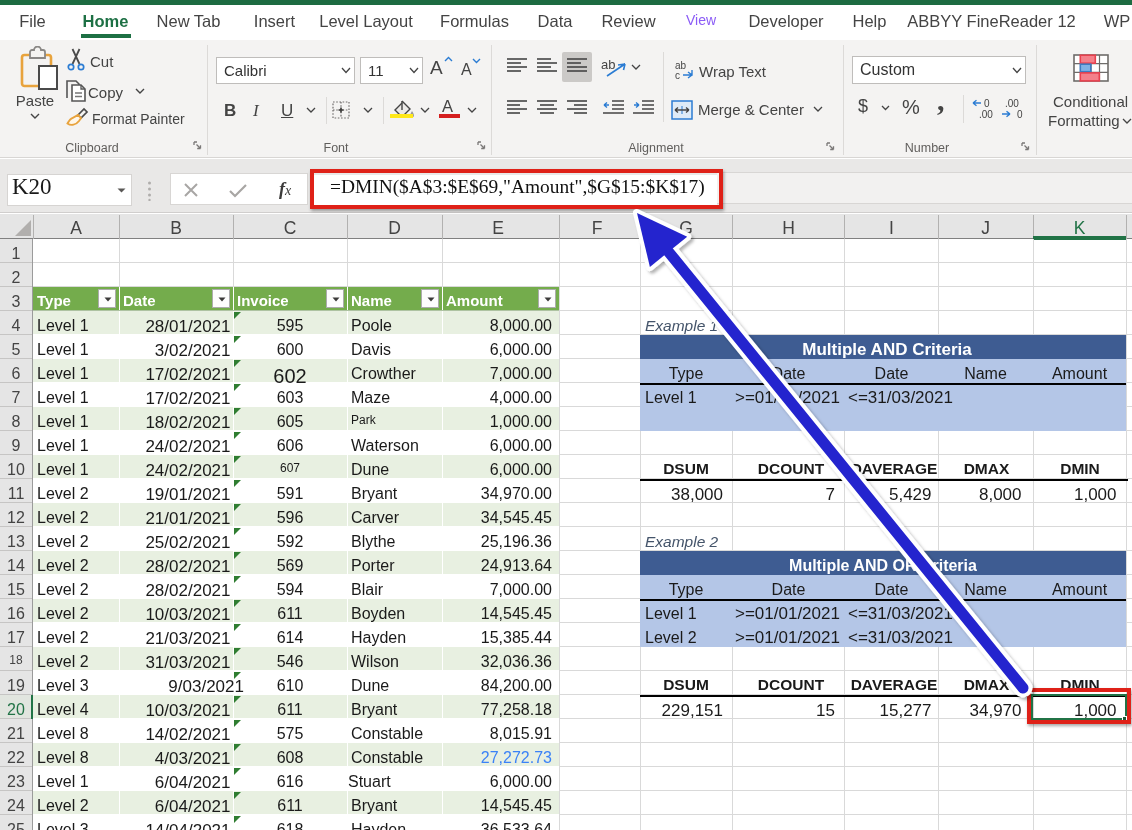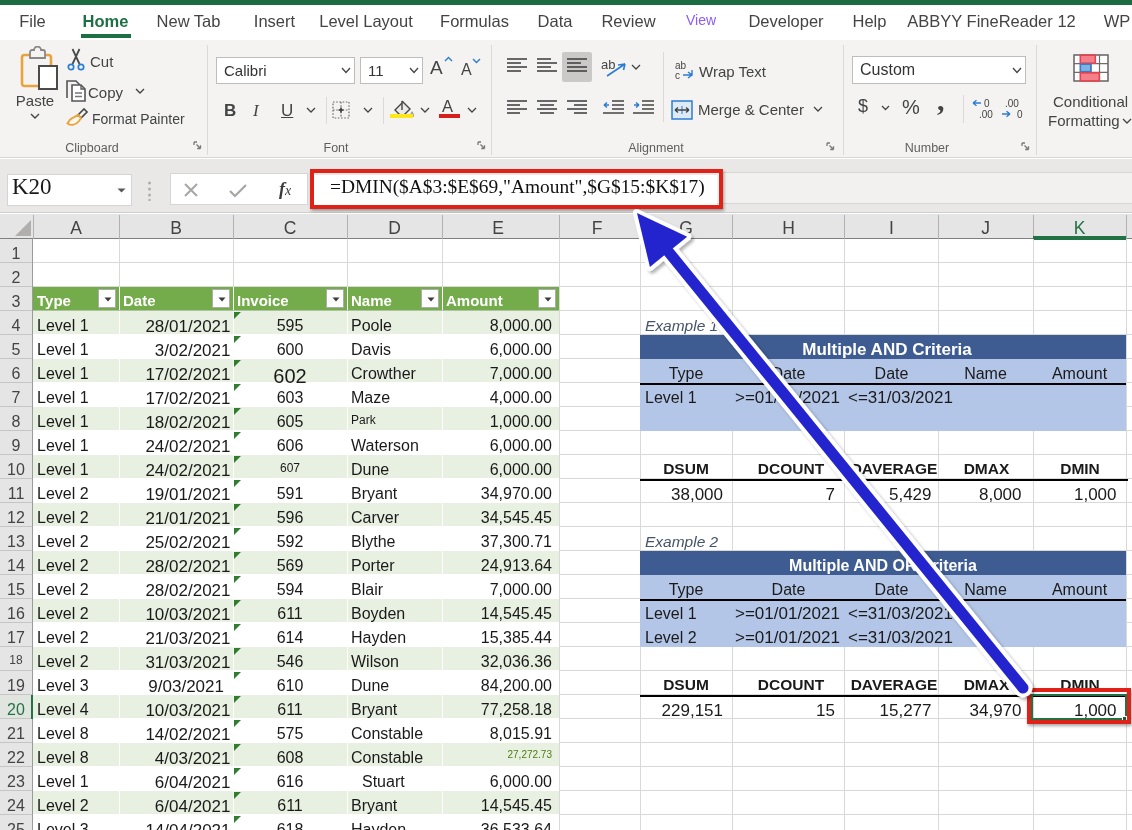--- a/index.html
+++ b/index.html
@@ -469,21 +469,21 @@
 <div class="ab ctr tx" style="left:290px;top:509px;font-size:16px;color:#1a1a1a">596</div>
 <div class="ab tx" style="left:351px;top:509px;font-size:16px;color:#1a1a1a">Carver</div>
 <div class="ab tx" style="left:552px;top:509px;font-size:16px;color:#1a1a1a;transform:translateX(-100%)">34,545.45</div>
 <svg class="ab" style="left:233.5px;top:503.5px" width="7" height="7" viewBox="0 0 7 7">
     <path d="M0 0 L7 0 L0 7 Z" fill="#2F7D31"></path>
   </svg>
 <div class="ab tx" style="left:37px;top:533px;font-size:16px;color:#1a1a1a">Level 2</div>
 <div class="ab tx" style="left:230.5px;top:533px;font-size:17px;color:#1a1a1a;transform:translateX(-100%)">25/02/2021</div>
 <div class="ab ctr tx" style="left:290px;top:533px;font-size:16px;color:#1a1a1a">592</div>
 <div class="ab tx" style="left:351px;top:533px;font-size:16px;color:#1a1a1a">Blythe</div>
-<div class="ab tx" style="left:552px;top:533px;font-size:16px;color:#1a1a1a;transform:translateX(-100%)">37,300.71</div>
+<div class="ab tx" style="left:552px;top:533px;font-size:16px;color:#1a1a1a;transform:translateX(-100%)">25,196.36</div>
 <svg class="ab" style="left:233.5px;top:527.5px" width="7" height="7" viewBox="0 0 7 7">
     <path d="M0 0 L7 0 L0 7 Z" fill="#2F7D31"></path>
   </svg>
 <div class="ab" style="left:33px;top:551px;width:526px;height:23px;background-color:#E8F0E1;background-image:linear-gradient(#fff,#fff),linear-gradient(#fff,#fff),linear-gradient(#fff,#fff),linear-gradient(#fff,#fff);background-size:1px 100%;background-position:86px 0,200px 0,314px 0,409px 0;background-repeat:no-repeat;"></div>
 <div class="ab tx" style="left:37px;top:557px;font-size:16px;color:#1a1a1a">Level 2</div>
 <div class="ab tx" style="left:230.5px;top:557px;font-size:17px;color:#1a1a1a;transform:translateX(-100%)">28/02/2021</div>
 <div class="ab ctr tx" style="left:290px;top:557px;font-size:16px;color:#1a1a1a">569</div>
 <div class="ab tx" style="left:351px;top:557px;font-size:16px;color:#1a1a1a">Porter</div>
 <div class="ab tx" style="left:552px;top:557px;font-size:16px;color:#1a1a1a;transform:translateX(-100%)">24,913.64</div>
 <svg class="ab" style="left:233.5px;top:551.5px" width="7" height="7" viewBox="0 0 7 7">
@@ -517,21 +517,21 @@
 <div class="ab" style="left:33px;top:647px;width:526px;height:23px;background-color:#E8F0E1;background-image:linear-gradient(#fff,#fff),linear-gradient(#fff,#fff),linear-gradient(#fff,#fff),linear-gradient(#fff,#fff);background-size:1px 100%;background-position:86px 0,200px 0,314px 0,409px 0;background-repeat:no-repeat;"></div>
 <div class="ab tx" style="left:37px;top:653px;font-size:16px;color:#1a1a1a">Level 2</div>
 <div class="ab tx" style="left:230.5px;top:653px;font-size:17px;color:#1a1a1a;transform:translateX(-100%)">31/03/2021</div>
 <div class="ab ctr tx" style="left:290px;top:653px;font-size:16px;color:#1a1a1a">546</div>
 <div class="ab tx" style="left:351px;top:653px;font-size:16px;color:#1a1a1a">Wilson</div>
 <div class="ab tx" style="left:552px;top:653px;font-size:16px;color:#1a1a1a;transform:translateX(-100%)">32,036.36</div>
 <svg class="ab" style="left:233.5px;top:647.5px" width="7" height="7" viewBox="0 0 7 7">
     <path d="M0 0 L7 0 L0 7 Z" fill="#2F7D31"></path>
   </svg>
 <div class="ab tx" style="left:37px;top:677px;font-size:16px;color:#1a1a1a">Level 3</div>
-<div class="ab tx" style="left:224px;top:677px;font-size:17px;color:#1a1a1a;transform:translateX(-100%)">9/03/2021</div>
+<div class="ab tx" style="left:244px;top:677px;font-size:17px;color:#1a1a1a;transform:translateX(-100%)">9/03/2021</div>
 <div class="ab ctr tx" style="left:290px;top:677px;font-size:16px;color:#1a1a1a">610</div>
 <div class="ab tx" style="left:351px;top:677px;font-size:16px;color:#1a1a1a">Dune</div>
 <div class="ab tx" style="left:552px;top:677px;font-size:16px;color:#1a1a1a;transform:translateX(-100%)">84,200.00</div>
 <svg class="ab" style="left:233.5px;top:671.5px" width="7" height="7" viewBox="0 0 7 7">
     <path d="M0 0 L7 0 L0 7 Z" fill="#2F7D31"></path>
   </svg>
 <div class="ab" style="left:33px;top:695px;width:526px;height:23px;background-color:#E8F0E1;background-image:linear-gradient(#fff,#fff),linear-gradient(#fff,#fff),linear-gradient(#fff,#fff),linear-gradient(#fff,#fff);background-size:1px 100%;background-position:86px 0,200px 0,314px 0,409px 0;background-repeat:no-repeat;"></div>
 <div class="ab tx" style="left:37px;top:701px;font-size:16px;color:#1a1a1a">Level 4</div>
 <div class="ab tx" style="left:230.5px;top:701px;font-size:17px;color:#1a1a1a;transform:translateX(-100%)">10/03/2021</div>
 <div class="ab ctr tx" style="left:290px;top:701px;font-size:16px;color:#1a1a1a">611</div>
@@ -546,28 +546,28 @@
 <div class="ab tx" style="left:351px;top:725px;font-size:16px;color:#1a1a1a">Constable</div>
 <div class="ab tx" style="left:552px;top:725px;font-size:16px;color:#1a1a1a;transform:translateX(-100%)">8,015.91</div>
 <svg class="ab" style="left:233.5px;top:719.5px" width="7" height="7" viewBox="0 0 7 7">
     <path d="M0 0 L7 0 L0 7 Z" fill="#2F7D31"></path>
   </svg>
 <div class="ab" style="left:33px;top:743px;width:526px;height:23px;background-color:#E8F0E1;background-image:linear-gradient(#fff,#fff),linear-gradient(#fff,#fff),linear-gradient(#fff,#fff),linear-gradient(#fff,#fff);background-size:1px 100%;background-position:86px 0,200px 0,314px 0,409px 0;background-repeat:no-repeat;"></div>
 <div class="ab tx" style="left:37px;top:749px;font-size:16px;color:#1a1a1a">Level 8</div>
 <div class="ab tx" style="left:230.5px;top:749px;font-size:17px;color:#1a1a1a;transform:translateX(-100%)">4/03/2021</div>
 <div class="ab ctr tx" style="left:290px;top:749px;font-size:16px;color:#1a1a1a">608</div>
 <div class="ab tx" style="left:351px;top:749px;font-size:16px;color:#1a1a1a">Constable</div>
-<div class="ab tx" style="left:552px;top:749px;font-size:10px;color:#4d7c0f;transform:translateX(-100%)">27,272.73</div>
+<div class="ab tx" style="left:552px;top:749px;font-size:16px;color:#3b82f6;transform:translateX(-100%)">27,272.73</div>
 <svg class="ab" style="left:233.5px;top:743.5px" width="7" height="7" viewBox="0 0 7 7">
     <path d="M0 0 L7 0 L0 7 Z" fill="#2F7D31"></path>
   </svg>
 <div class="ab tx" style="left:37px;top:773px;font-size:16px;color:#1a1a1a">Level 1</div>
 <div class="ab tx" style="left:230.5px;top:773px;font-size:17px;color:#1a1a1a;transform:translateX(-100%)">6/04/2021</div>
 <div class="ab ctr tx" style="left:290px;top:773px;font-size:16px;color:#1a1a1a">616</div>
-<div class="ab tx" style="left:362px;top:773px;font-size:16px;color:#1a1a1a">Stuart</div>
+<div class="ab tx" style="left:348px;top:773px;font-size:16px;color:#1a1a1a">Stuart</div>
 <div class="ab tx" style="left:552px;top:773px;font-size:16px;color:#1a1a1a;transform:translateX(-100%)">6,000.00</div>
 <svg class="ab" style="left:233.5px;top:767.5px" width="7" height="7" viewBox="0 0 7 7">
     <path d="M0 0 L7 0 L0 7 Z" fill="#2F7D31"></path>
   </svg>
 <div class="ab" style="left:33px;top:791px;width:526px;height:23px;background-color:#E8F0E1;background-image:linear-gradient(#fff,#fff),linear-gradient(#fff,#fff),linear-gradient(#fff,#fff),linear-gradient(#fff,#fff);background-size:1px 100%;background-position:86px 0,200px 0,314px 0,409px 0;background-repeat:no-repeat;"></div>
 <div class="ab tx" style="left:37px;top:797px;font-size:16px;color:#1a1a1a">Level 2</div>
 <div class="ab tx" style="left:230.5px;top:797px;font-size:17px;color:#1a1a1a;transform:translateX(-100%)">6/04/2021</div>
 <div class="ab ctr tx" style="left:290px;top:797px;font-size:16px;color:#1a1a1a">611</div>
 <div class="ab tx" style="left:351px;top:797px;font-size:16px;color:#1a1a1a">Bryant</div>
 <div class="ab tx" style="left:552px;top:797px;font-size:16px;color:#1a1a1a;transform:translateX(-100%)">14,545.45</div>

